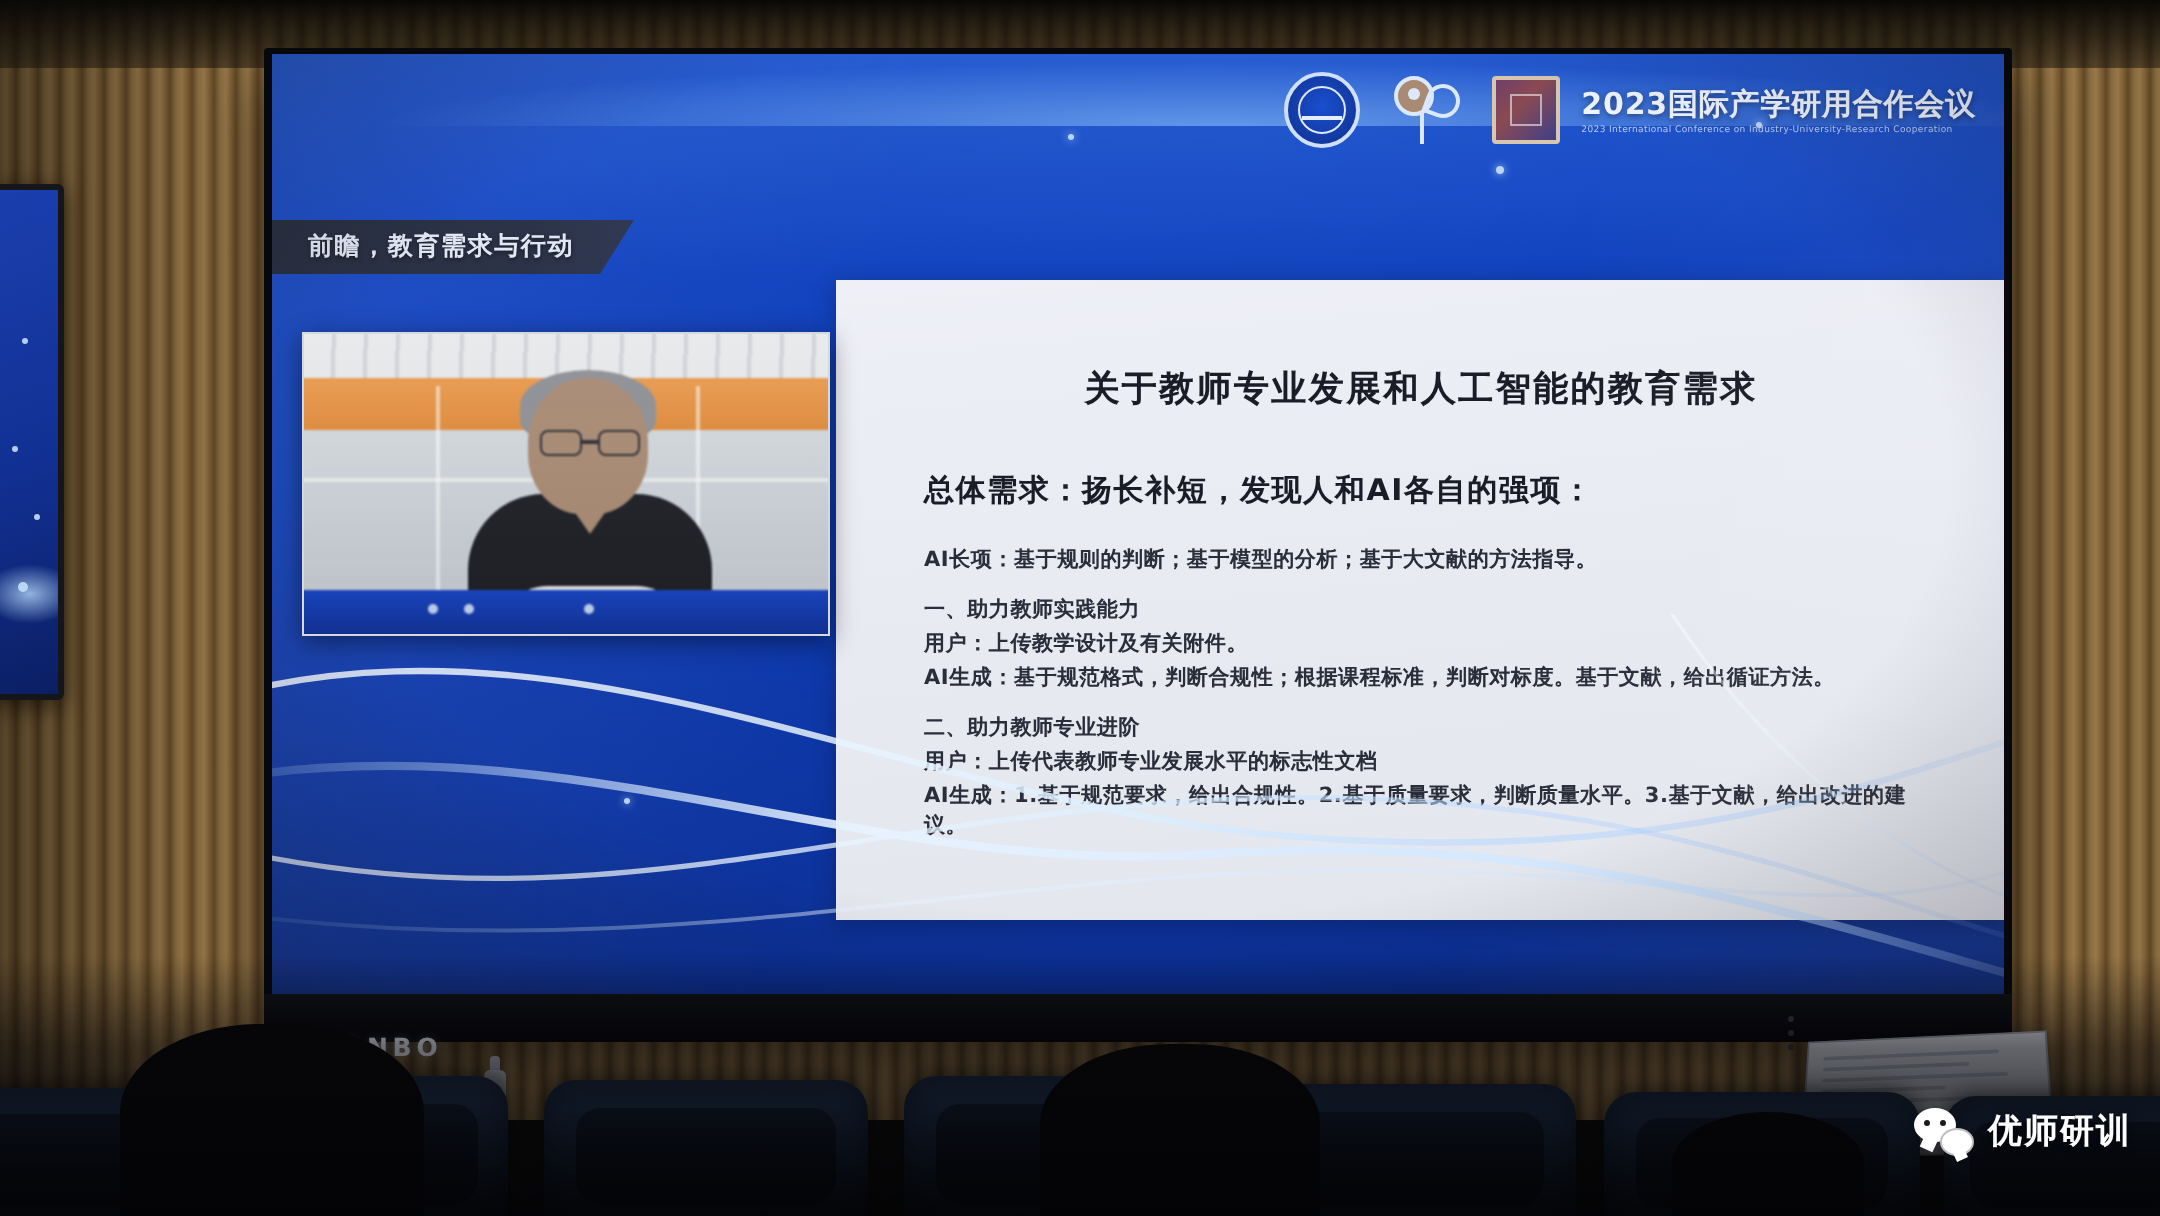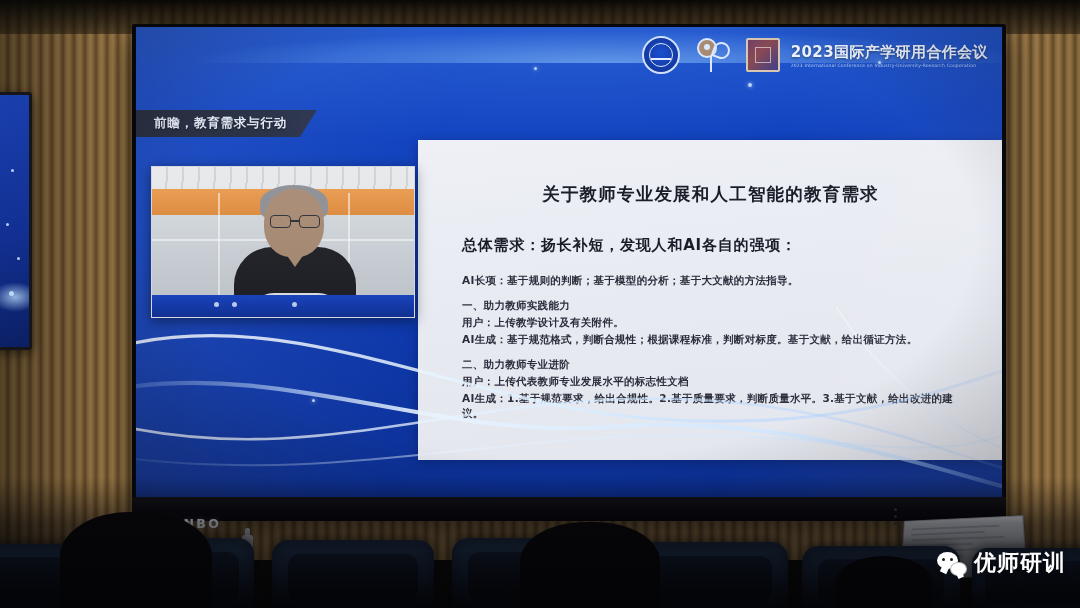--- a/index.html
+++ b/index.html
@@ -151,21 +151,21 @@
   .wechat { width:30px; height:25px; position:relative; }
   .wechat .b1 { position:absolute; left:0; top:1px; width:21px; height:17px;
      border-radius:50%; background:#fff; }
   .wechat .b1::after { content:""; position:absolute; left:4px; bottom:-4px; width:7px; height:7px;
      background:#fff; transform:rotate(25deg); }
   .wechat .b2 { position:absolute; right:0; bottom:0px; width:17px; height:14px;
      border-radius:50%; background:#fff; border:1.5px solid rgba(0,0,0,.25); }
   .wechat .b2::after { content:""; position:absolute; right:3px; bottom:-3px; width:6px; height:6px;
      background:#fff; transform:rotate(-25deg); }
   .wechat .e { position:absolute; width:3px; height:3px; border-radius:50%; background:#1b1b1b; }
-  .watermark-text { font-size:22px; font-weight:bold; color:#fdfdfd;
+  .watermark-text { font-size:17px; font-weight:bold; color:#fdfdfd;
      letter-spacing:1px; text-shadow:0 1px 4px rgba(0,0,0,.6); }
 
   
   .video-win { position:absolute; left:151px; top:166px; width:264px; height:152px;
      border:1px solid rgba(255,255,255,.22); overflow:hidden;
      background:#c9cfd6; box-shadow:0 3px 12px rgba(0,0,0,.45); }
   .vid-wall-top { position:absolute; left:0; top:0; width:100%; height:26px;
      background:repeating-linear-gradient(92deg,#e8e9ea 0 14px,#cfd2d6 14px 16px); }
   .vid-orange { position:absolute; left:0; top:22px; width:100%; height:26px;
      background:linear-gradient(180deg,#eb9a4d 0%, #e08b3c 100%); }

